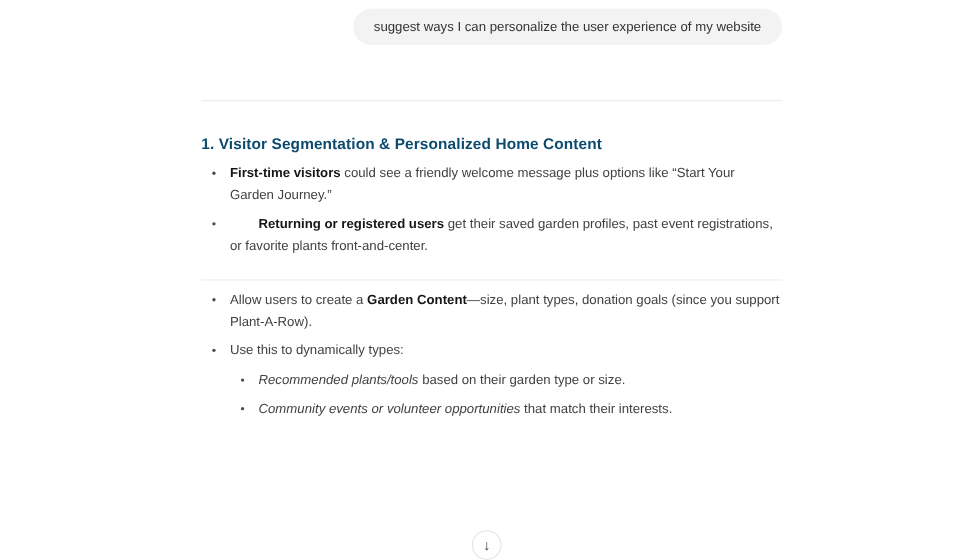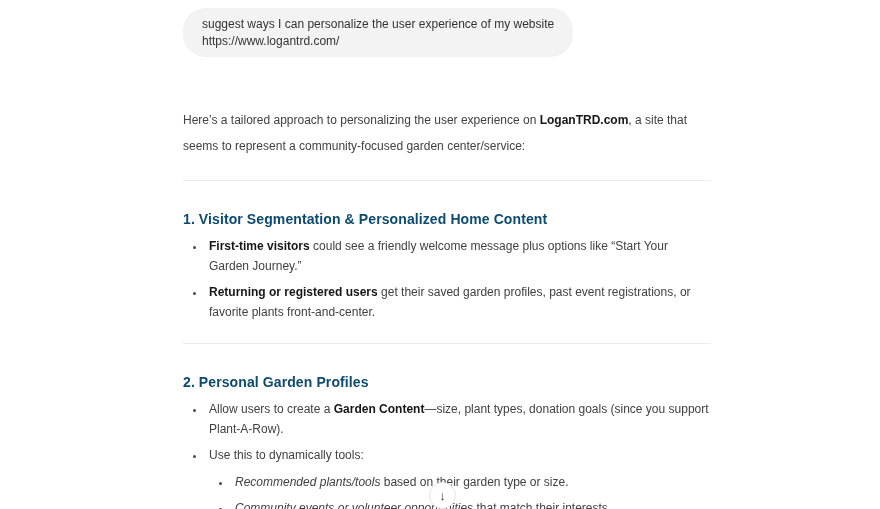--- a/index.html
+++ b/index.html
@@ -18,21 +18,21 @@
   }
   .chat-column {
     position: absolute;
     left: 183px;
     top: 0;
     width: 528px;
   }
   
   .user-turn {
     display: flex;
-    justify-content: flex-start;
+    justify-content: flex-end;
   }
   .user-bubble {
     margin-top: 8px;
     background: #f3f3f3;
     border-radius: 22px;
     padding: 8px 19px;
     max-width: 400px;
     font-size: 12px;
     line-height: 16.5px;
     color: #333333;
@@ -114,42 +114,39 @@
   }
 </style>
 </head>
 <body>
 
 <div class="chat-column">
 
   <div class="user-turn">
     <div class="user-bubble">
       <div>suggest ways I can personalize the user experience of my website</div>
-      <div>https://www.logantrd.com/</div>
     </div>
   </div>
 
   <div class="assistant-turn">
 
-    <p class="intro"><span>Here’s a tailored approach to personalizing the user experience on </span><span style="font-weight: 700; color: rgb(22, 22, 22);">LoganTRD.com</span><span>, a site that seems to represent a community-focused garden center/service:</span></p>
 
     <hr class="section-divider">
 
     <h3 class="section-heading">1. Visitor Segmentation &amp; Personalized Home Content</h3>
     <ul class="bullet-list">
       <li><span style="font-weight: 700; color: rgb(22, 22, 22); margin-top: 12px;">First-time visitors</span><span> could see a friendly welcome message plus options like “Start Your Garden Journey.”</span></li>
-      <li><span style="font-weight: 700; color: rgb(22, 22, 22);">Returning or registered users</span><span> get their saved garden profiles, past event registrations, or favorite plants front-and-center.</span></li>
+      <li><span style="font-weight: 700; color: rgb(22, 22, 22); margin-left: 26px;">Returning or registered users</span><span> get their saved garden profiles, past event registrations, or favorite plants front-and-center.</span></li>
     </ul>
 
     <hr class="section-divider">
 
-    <h3 class="section-heading">2. Personal Garden Profiles</h3>
     <ul class="bullet-list">
       <li><span>Allow users to create a </span><span style="font-weight: 700; color: rgb(22, 22, 22);">Garden Content</span><span>—size, plant types, donation goals (since you support Plant-A-Row).</span></li>
-      <li><span>Use this to dynamically tools:</span></li>
+      <li><span>Use this to dynamically types:</span></li>
       <ul class="sub-bullet-list">
         <li><span style="font-style: italic;">Recommended plants/tools</span><span> based on their garden type or size.</span></li>
         <li><span style="font-style: italic;">Community events or volunteer opportunities</span><span> that match their interests.</span></li>
       </ul>
     </ul>
 
   </div>
 </div>
 
 <div class="scroll-btn">

